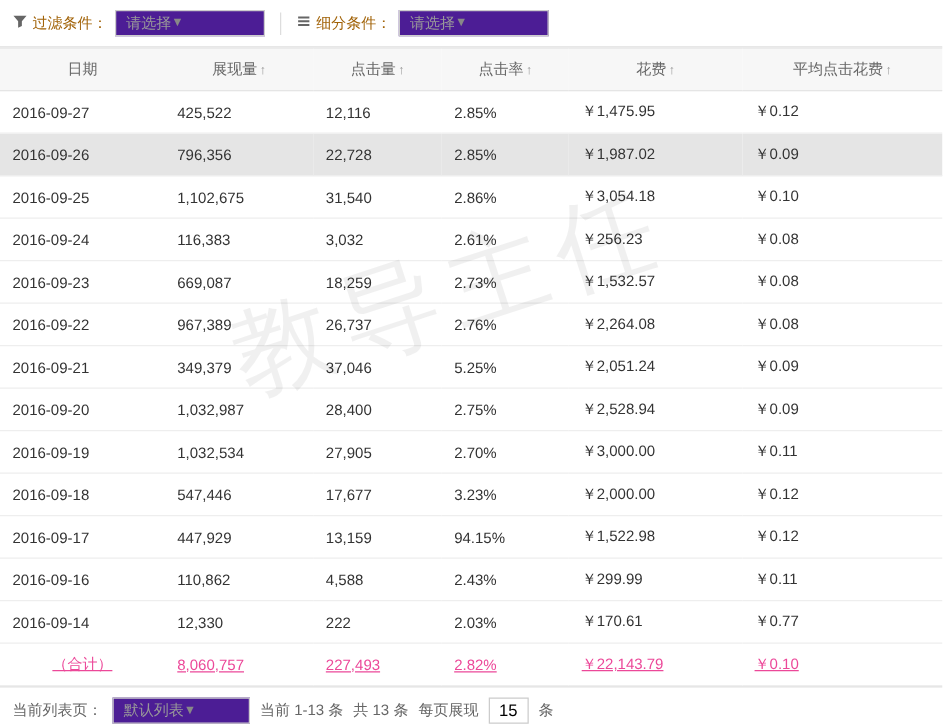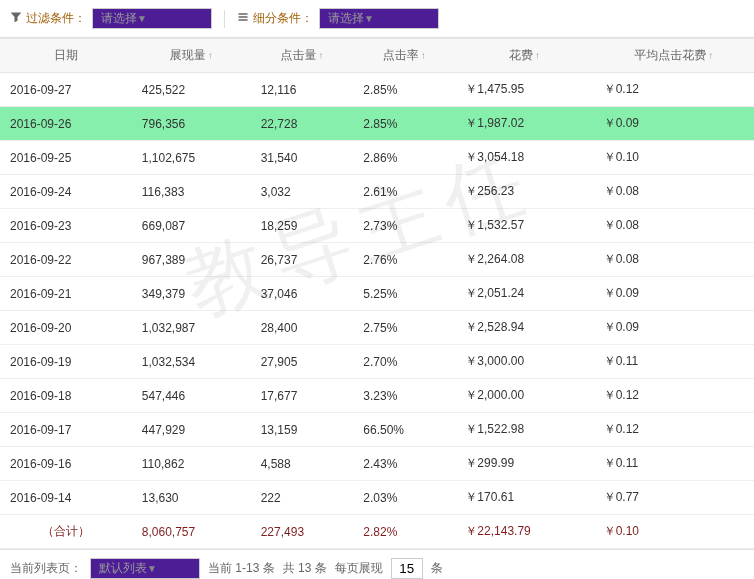--- a/index.html
+++ b/index.html
@@ -6,22 +6,22 @@
 body { font-family: "Microsoft YaHei", Arial, sans-serif; font-size: 12px; color: #333; background: #fff; position: relative; width: 754px; }
 .toolbar { display: flex; align-items: center; padding: 8px 10px; border-bottom: 1px solid #e0e0e0; gap: 6px; }
 .toolbar .label { color: #a16207; display: flex; align-items: center; gap: 4px; }
 .dropdown { display: flex; align-items: center; justify-content: flex-start; border: 1px solid #ccc; background: #4c1d95; padding: 1px 8px; min-width: 120px; cursor: pointer; color: #999; }
 .dropdown .caret { font-size: 10px; color: #888; }
 .divider { width: 1px; height: 18px; background: #ddd; margin: 0 6px; }
 table { width: 100%; border-collapse: collapse; }
 th, td { text-align: left; padding: 8px 10px; border-bottom: 1px solid #eee; white-space: nowrap; }
 thead th { background: #f7f7f7; color: #666; font-weight: normal; border-top: 1px solid #e5e5e5; border-bottom: 1px solid #e5e5e5; text-align: center; }
 thead th .sort { color: #999; font-size: 10px; margin-left: 2px; }
-tbody tr.highlight { background: #86efac; }
-tbody tr.total td { color: #7f1d1d; }
+tbody tr.highlight { background: #e5e5e5; }
+tbody tr.total td { color: #ec4899; text-decoration: underline; }
 tbody tr.total td:first-child { text-align: center; }
 .footer { display: flex; align-items: center; padding: 8px 10px; gap: 8px; border-top: 1px solid #e0e0e0; color: #666; }
 .footer .dropdown { min-width: 110px; }
 .pageinput { width: 32px; border: 1px solid #ccc; text-align: center; padding: 2px; }
 .watermark { position: absolute; top: 180px; left: 180px; font-size: 80px; color: rgba(0,0,0,0.06); transform: rotate(-18deg); pointer-events: none; font-family: "KaiTi", serif; letter-spacing: 10px; }
 .icon { display: inline-block; }
 </style>
 </head>
 <body>
 
@@ -142,35 +142,35 @@
         <td>547,446</td>
         <td>17,677</td>
         <td>3.23%</td>
         <td>￥2,000.00</td>
         <td>￥0.12</td>
       </tr>
       <tr>
         <td>2016-09-17</td>
         <td>447,929</td>
         <td>13,159</td>
-        <td>66.50%</td>
+        <td>94.15%</td>
         <td>￥1,522.98</td>
         <td>￥0.12</td>
       </tr>
       <tr>
         <td>2016-09-16</td>
         <td>110,862</td>
         <td>4,588</td>
         <td>2.43%</td>
         <td>￥299.99</td>
         <td>￥0.11</td>
       </tr>
       <tr>
         <td>2016-09-14</td>
-        <td>13,630</td>
+        <td>12,330</td>
         <td>222</td>
         <td>2.03%</td>
         <td>￥170.61</td>
         <td>￥0.77</td>
       </tr>
       <tr class="total">
         <td>（合计）</td>
         <td>8,060,757</td>
         <td>227,493</td>
         <td>2.82%</td>

